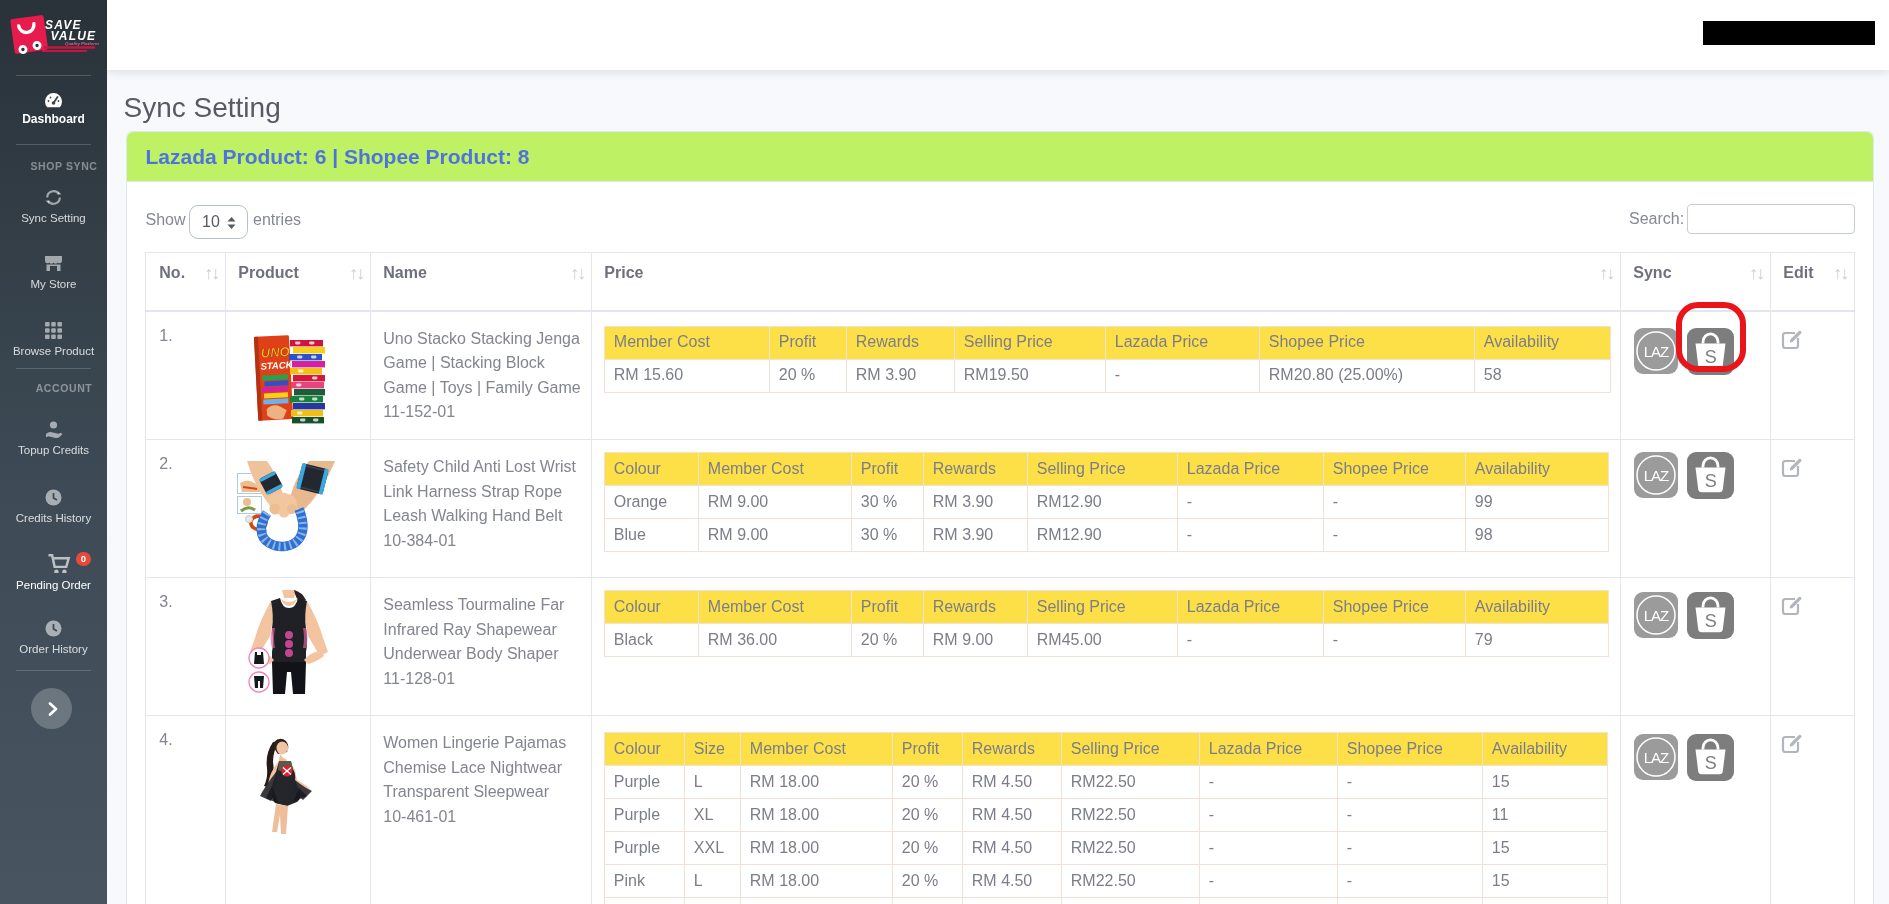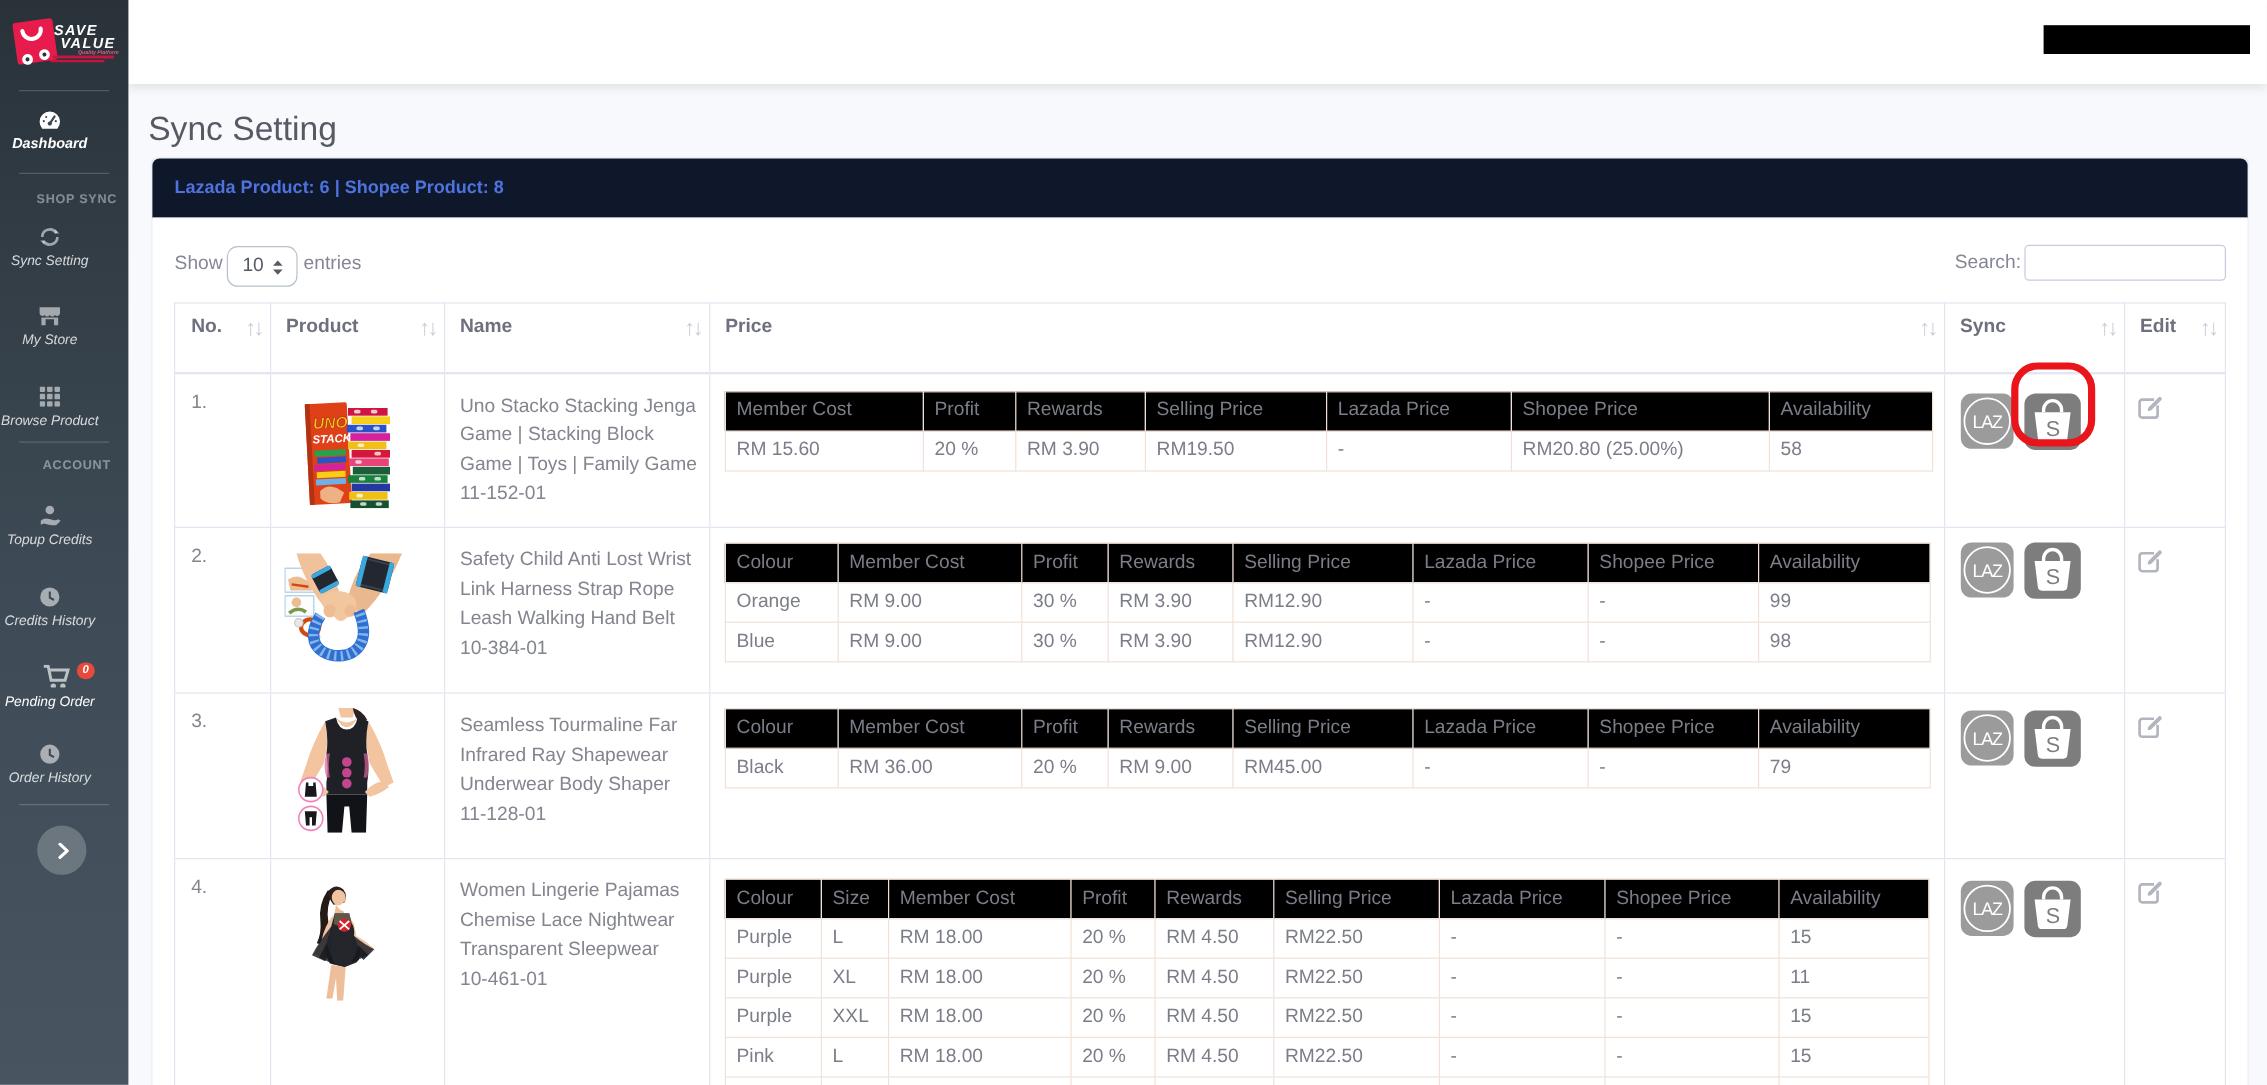--- a/index.html
+++ b/index.html
@@ -1,49 +1,49 @@
 <!DOCTYPE html>
 <html><head>
 <meta charset="utf-8">
 <style>
 * { margin:0; padding:0; box-sizing:border-box; }
 html,body { width:1889px; height:904px; overflow:hidden; font-family:"Liberation Sans", sans-serif; background:#f8f9fc; }
 #topbar { position:absolute; left:107px; top:0; width:1782px; height:70px; background:#fff; box-shadow:0 3px 8px rgba(58,59,69,.13); z-index:5; }
 #blackbox { position:absolute; left:1596px; top:21px; width:172px; height:24px; background:#000; }
 #sidebar { position:absolute; left:0; top:0; width:107px; height:904px; background:linear-gradient(180deg,#293239 0%,#3e4b56 55%,#485561 100%); z-index:6; }
-.sb-item { position:absolute; left:0; width:83px; text-align:center; color:rgba(255,255,255,0.8);font-style:italic; }
+.sb-item { position:absolute; left:12px; width:83px; text-align:center; color:rgba(255,255,255,0.8); }
 .sb-label { font-size:11.5px; display:block; }
 .sb-divider { position:absolute; left:16px; width:75px; border-top:1px solid rgba(255,255,255,0.18); }
 .sb-head { position:absolute; left:16px; width:96px; text-align:center; color:rgba(255,255,255,0.42); font-size:10.5px; font-weight:bold; letter-spacing:0.6px; }
 .sb-ic { display:block; margin:0 auto 6px auto; }
 #content { position:absolute; left:107px; top:70px; width:1782px; height:834px; }
 h1 { position:absolute; left:16.5px; top:22px; font-size:28px; font-weight:normal; color:#565a64; }
 #card { position:absolute; left:18.5px; top:61px; width:1748.5px; height:790px; background:#fff; border:1px solid #e3e6f0; border-radius:6px 6px 0 0; border-bottom:none; }
-#card-header { height:50px; background:#0f172a; border-bottom:1px solid #e3e6f0; border-radius:6px 6px 0 0; line-height:50px; padding-left:19px; color:#4e73df; font-weight:bold; font-size:15px; }
+#card-header { height:50px; background:#bef264; border-bottom:1px solid #e3e6f0; border-radius:6px 6px 0 0; line-height:50px; padding-left:19px; color:#4e73df; font-weight:bold; font-size:21px; }
 #card-body { position:relative; padding:0; }
 #lenlabel { position:absolute; left:19px; top:29px; font-size:16px; color:#858796; }
 #lensel { position:absolute; left:62.5px; top:23px; width:59px; height:34px; border:1px solid #b7c1cc; border-radius:9px; background:#fff; }
 #lensel .v { position:absolute; left:12px; top:7px; font-size:16px; color:#555a63; }
 #lensel .car { position:absolute; right:10px; top:10px; }
 #entlabel { position:absolute; left:126.5px; top:29px; font-size:16px; color:#858796; }
 #srchlabel { position:absolute; left:1502.5px; top:28px; font-size:16px; color:#858796; }
 #srchbox { position:absolute; left:1560.5px; top:22px; width:168px; height:30px; border:1px solid #c3cbdc; border-radius:4px; background:#fff; }
 table { border-collapse:collapse; }
 #maintable { position:absolute; left:18.8px; top:70px; width:1709px; table-layout:fixed; }
 #maintable > tbody > tr > th, #maintable > tbody > tr > td { border:1px solid #e3e6f0; vertical-align:top; text-align:left; }
 #maintable > tbody > tr > th { position:relative; border-bottom:2px solid #e3e6f0; height:58px; padding:11px 12px 0 12px; font-size:16px; color:#6e707e; }
 #maintable > tbody > tr > td { padding:12px; font-size:16px; color:#83858f; line-height:24.6px; }
 .sorticons { position:absolute; right:7px; top:10px; font-size:18px; color:#c9cdd9; letter-spacing:-2px; }
 #maintable > tbody > tr > .num { padding-left:13px; }
 #maintable > tbody > tr > td.prodcell { padding:12px 0 0 0; text-align:center; }
 #maintable > tbody > tr > td.prodcell svg { display:block; margin:0 auto; }
 #maintable > tbody > tr > td.pricecell { padding:12px 0 0 11.5px; }
 .ntable { border-collapse:collapse; }
 .ntable th, .ntable td { border:1px solid #f0e2d8; font-weight:normal; text-align:left; font-size:16px; color:#7b7e88; padding:0 0 0 9px; }
-.ntable th { background:#000000; height:33px; }
+.ntable th { background:#fde047; height:33px; }
 .ntable td { background:#fff; height:33px; }
 #maintable > tbody > tr > td.synccell { padding:12px 0 0 13px; }
 .sync-btn { display:inline-block; width:44px; height:46px; border-radius:9px; vertical-align:top; }
 .laz { background:#9b9b9b; margin-right:9px; }
 .shp { background:#7d7d7d; width:47px; height:47px; }
 .namecell { white-space:nowrap; padding-top:15px !important; }
 #redring { position:absolute; left:1676px; top:302px; width:70px; height:70px; border:6px solid #e9151b; border-radius:22px; z-index:9; }
 #maintable > tbody > tr > td.editcell { padding:17px 0 0 10px; }
 </style>
 </head>

